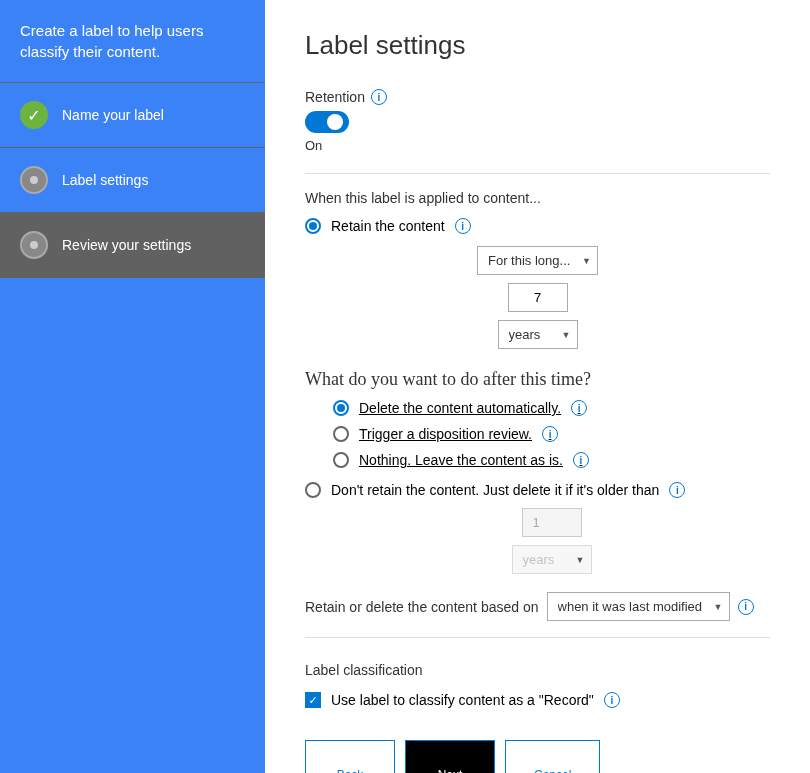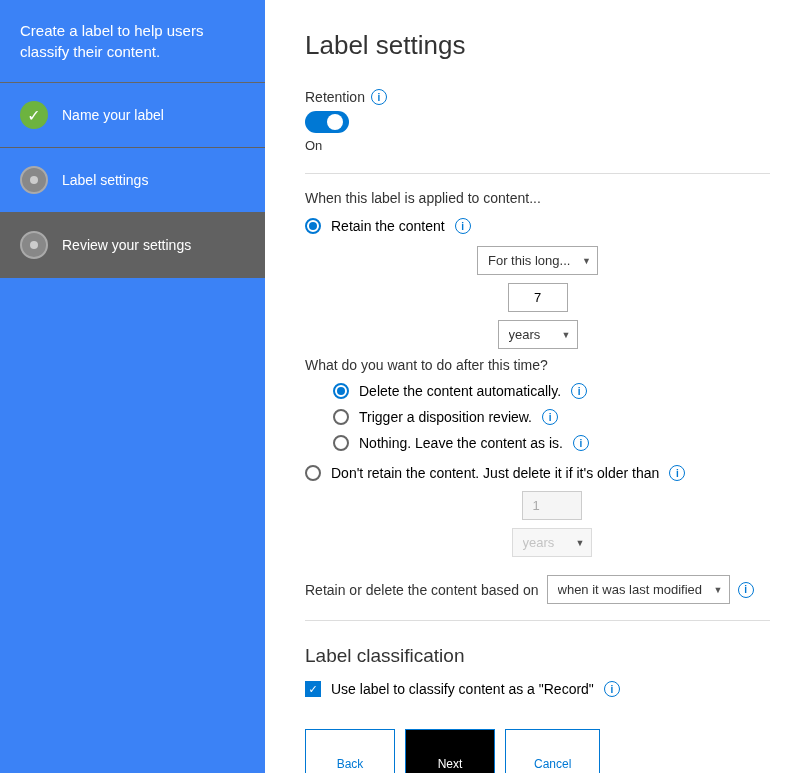--- a/index.html
+++ b/index.html
@@ -124,24 +124,25 @@
     }
     .toggle-status {
       font-size: 13px;
       color: #333;
     }
 
     .divider { border: none; border-top: 1px solid #ddd; margin: 16px 0; }
 
     
     .question-text {
-      font-size: 14px;
+      font-size: 18px;
       color: #333;
       margin-bottom: 10px;
-      margin-top: 8px;
+      margin-top: 20px;
+      font-family: Liberation Serif, serif;
     }
     .radio-item {
       display: flex;
       align-items: center;
       gap: 10px;
       cursor: pointer;
     }
     .radio-input {
       width: 16px;
       height: 16px;
@@ -205,20 +206,21 @@
       text-align: center;
     }
 
     
     .sub-radio-group {
       margin-left: 28px;
       margin-top: 10px;
       display: flex;
       flex-direction: column;
       gap: 10px;
+      text-decoration: underline;
     }
 
     
     .disabled-input {
       border: 1px solid #ccc;
       padding: 6px 10px;
       font-size: 13px;
       width: 60px;
       background: #f5f5f5;
       color: #aaa;
@@ -241,21 +243,21 @@
     .retain-delete-label {
       font-size: 14px;
       color: #333;
     }
 
     
     .label-classification-section {
       margin-top: 24px;
     }
     .section-title {
-      font-size: 19px;
+      font-size: 14px;
       font-weight: 400;
       color: #333;
       margin-bottom: 14px;
     }
     .checkbox-item {
       display: flex;
       align-items: center;
       gap: 10px;
       cursor: pointer;
     }

